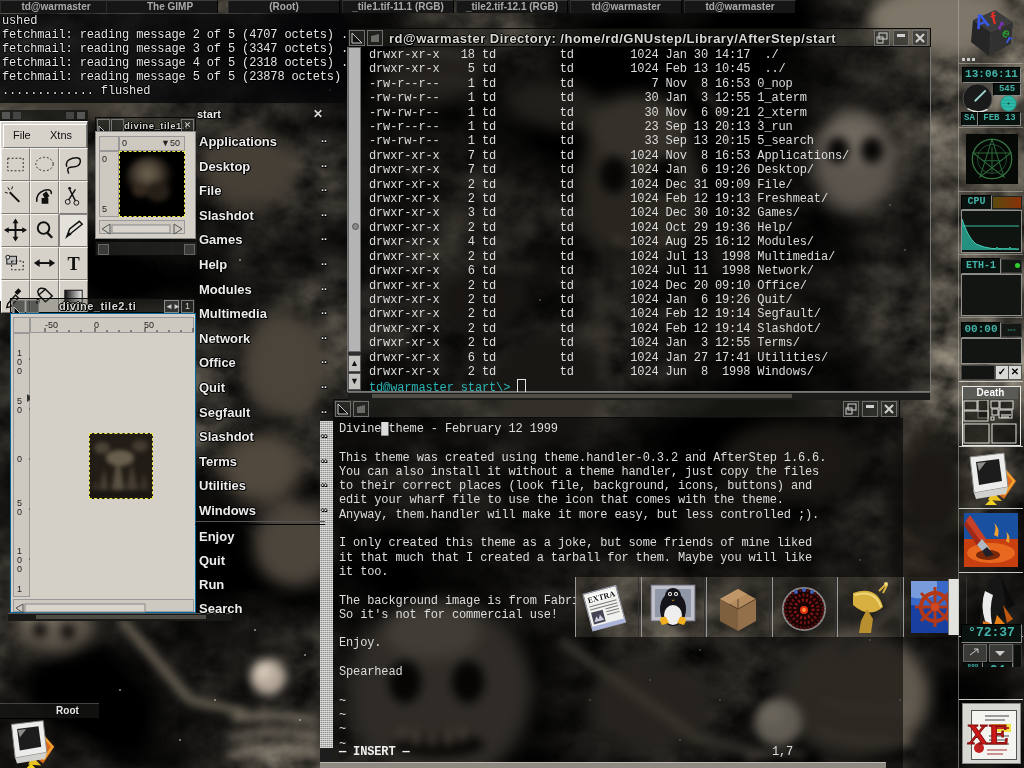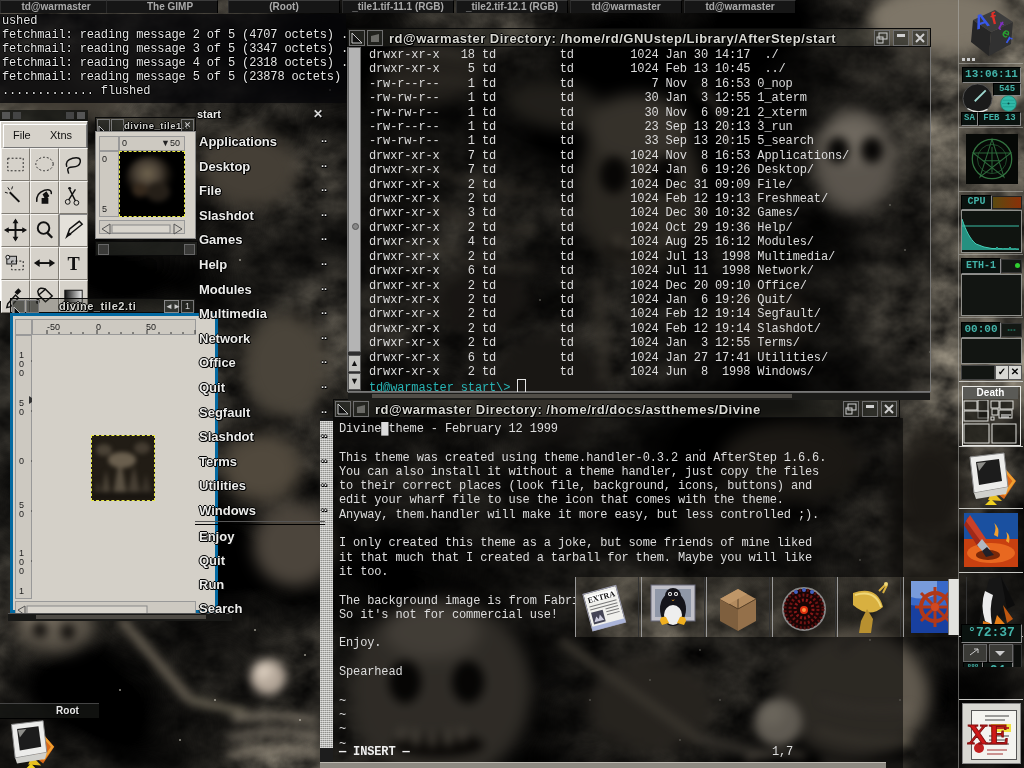--- a/index.html
+++ b/index.html
@@ -264,21 +264,20 @@
 </div>
 
 <div id="term2" style="position:absolute;left:320px;top:399px;width:583px;height:369px;z-index:6;">
  <div class="tbar" style="left:13px;top:0;width:567px;height:19px;">
   <div class="tbtn" style="left:1px;"><svg width="14" height="14">
           <path d="M2 2 L2 12 L12 12 Z" fill="#101010" stroke="#c8c8c8" stroke-width="1"></path>
         </svg></div>
   <div class="tbtn" style="left:19px;"><svg width="14" height="14">
           <path d="M3 11 L3 5 L11 3 L11 11 Z" fill="#6a6a66"></path>
         </svg></div>
-  <div class="ttxt">rd@warmaster Directory: /home/rd/docs/astthemes/Divine</div>
   <div class="tbtn" style="right:40px;"><svg width="14" height="14">
           <rect x="4" y="2" width="8" height="6" fill="none" stroke="#d0d0d0"></rect>
           <rect x="2" y="6" width="6" height="6" fill="none" stroke="#d0d0d0"></rect>
         </svg></div>
   <div class="tbtn" style="right:21px;"><svg width="14" height="14">
           <rect x="3" y="3" width="8" height="3" fill="#d0d0d0"></rect>
         </svg></div>
   <div class="tbtn" style="right:2px;"><svg width="14" height="14">
           <path d="M3 3 L11 11 M11 3 L3 11" stroke="#d0d0d0" stroke-width="2"></path>
         </svg></div>
@@ -470,21 +469,21 @@
 <div id="tile2win" style="position:absolute;left:10px;top:298px;width:186px;height:316px;z-index:4;">
  <div class="tbar" style="left:0;top:0;width:186px;height:15px;">
   <div style="position:absolute;left:1px;top:1px;width:11px;height:11px;background:rgba(40,42,38,0.6);border:1px solid #777;"><svg width="9" height="9">
           <path d="M1 1 L1 8 L8 8 Z" fill="#0a0a0a" stroke="#bbb" stroke-width="1"></path>
         </svg></div>
   <div style="position:absolute;left:15px;top:1px;width:11px;height:11px;background:rgba(40,42,38,0.6);border:1px solid #777;"></div>
   <div class="ttxt" style="font-size:11px;top:1px;left:48px;text-align:left;">divine_tile2.ti</div>
   <div style="position:absolute;right:16px;top:1px;width:13px;height:11px;background:rgba(60,62,58,0.7);border:1px solid #888;color:#ccc;font-size:8px;line-height:11px;text-align:center;">◄►</div>
   <div style="position:absolute;right:1px;top:1px;width:11px;height:11px;background:rgba(40,42,38,0.6);border:1px solid #777;color:#ccc;font-size:9px;line-height:11px;text-align:center;">1</div>
  </div>
- <div style="position:absolute;left:0;top:15px;width:208px;height:300px;background:#d4d0c8;border:3px solid #0369a1;box-sizing:border-box;">
+ <div style="position:absolute;left:0;top:15px;width:186px;height:300px;background:#d4d0c8;border:1px solid #0369a1;box-sizing:border-box;">
   <div style="position:absolute;left:2px;top:3px;width:17px;height:16px;background:#cdc9c1;border:1px solid #999;box-sizing:border-box;"></div>
   <div style="position:absolute;left:19px;top:3px;width:164px;height:16px;background:#cdc9c1;border:1px solid #999;box-sizing:border-box;font-size:9px;color:#222;">
    <span style="position:absolute;left:14px;top:2px;">-50</span>
         <span style="position:absolute;left:63px;top:2px;">0</span>
         <span style="position:absolute;left:113px;top:2px;">50</span>
    <svg width="166" height="14" style="position:absolute;left:0;top:0;">
     <g stroke="#333">
             <line x1="14" y1="10" x2="14" y2="14"></line>
             <line x1="26" y1="12" x2="26" y2="14"></line>
             <line x1="38" y1="12" x2="38" y2="14"></line>

